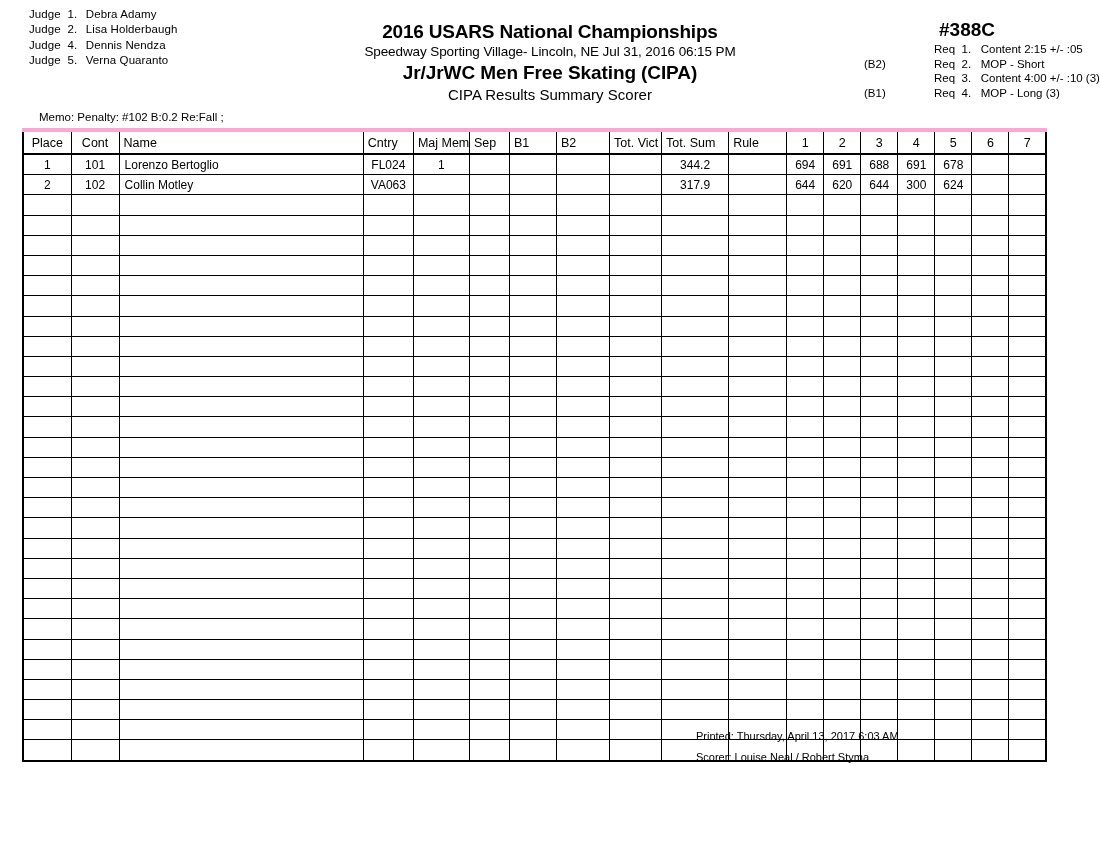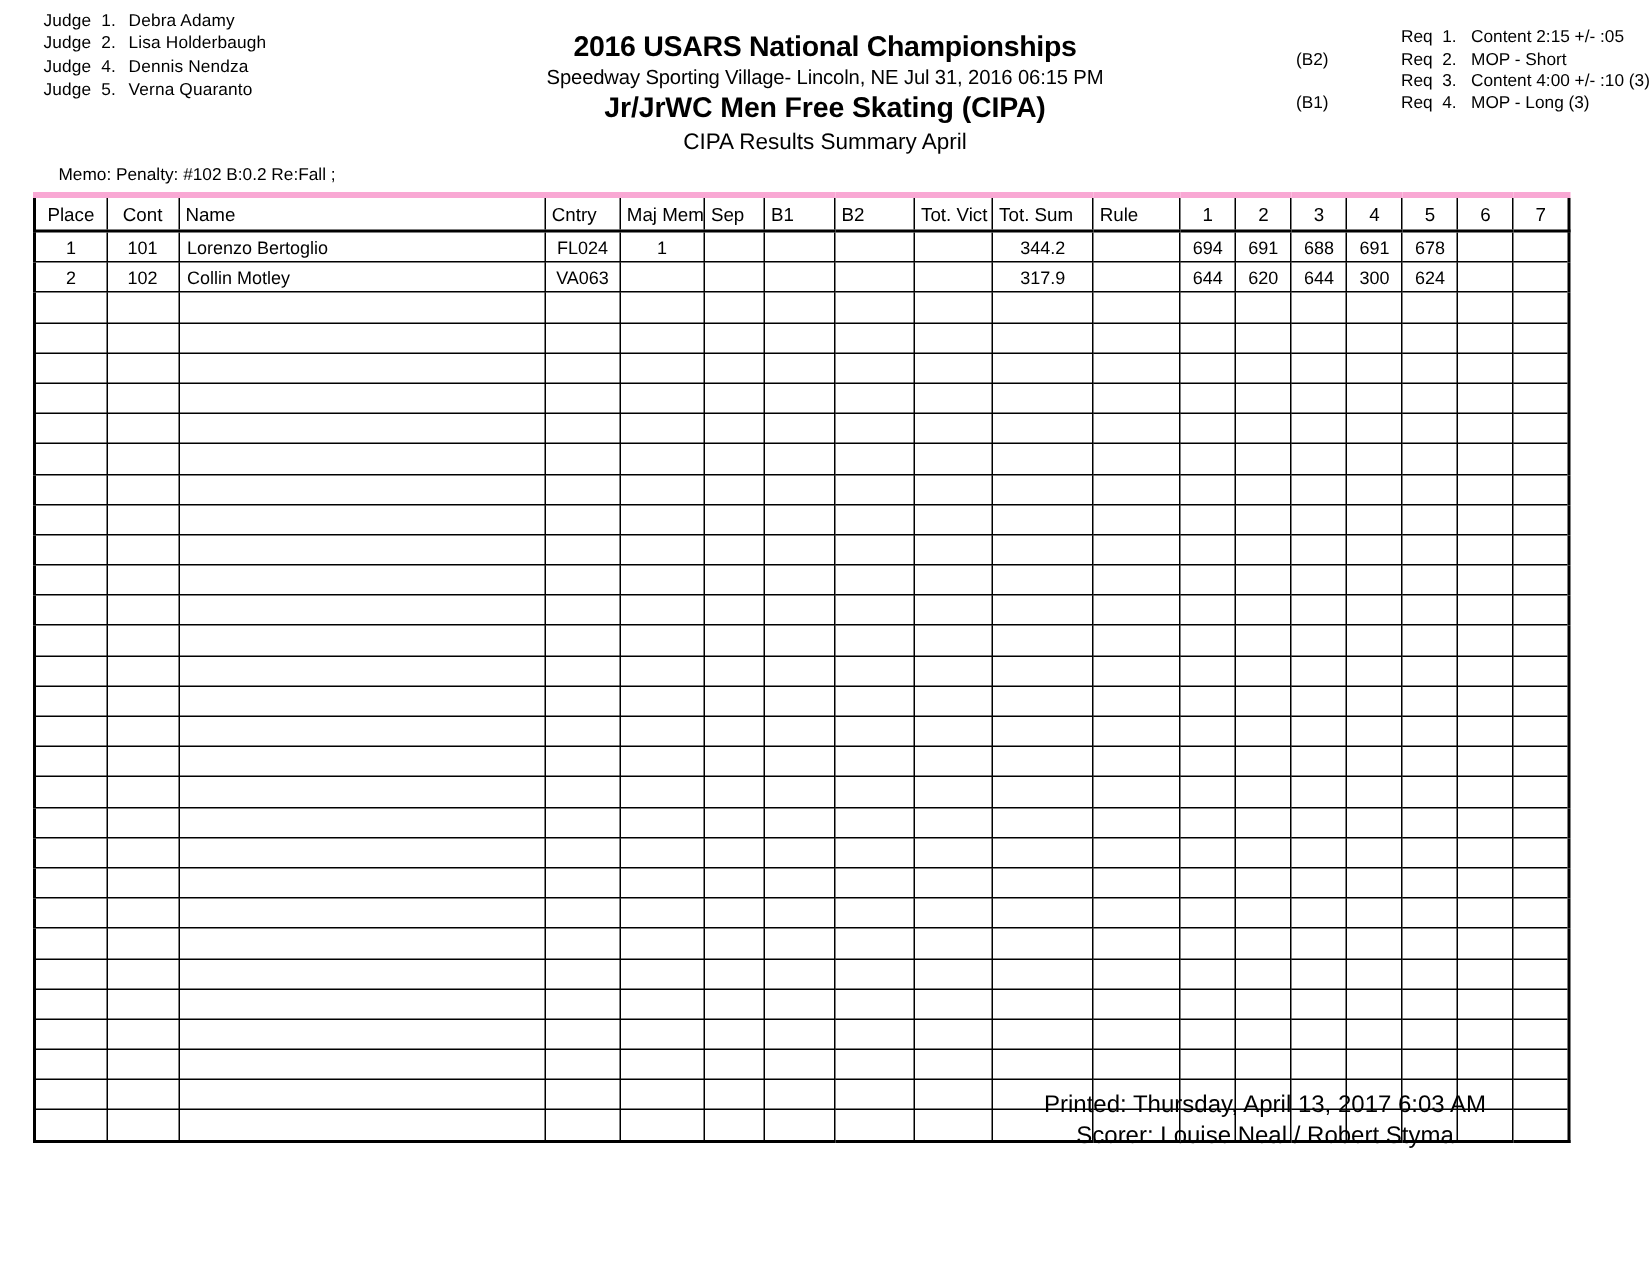--- a/index.html
+++ b/index.html
@@ -148,44 +148,44 @@
   #results-table thead th.last-col  { border-right: 2px solid #000000; border-top: 2px solid #000000; }
   #results-table thead th.mid-top   { border-top: 4px solid #f9a8d4; }
 
   
   #footer {
     position: absolute;
     left: 696px;
     top: 726px;
   }
   .footer-line {
-    font-size: 16px;
+    font-size: 11px;
     line-height: 21px;
     white-space: nowrap;
-    text-align: center;
   }
 </style>
 </head>
 <body>
 
 <div id="judges">
     <div class="judge-line"><span class="jlabel">Judge&nbsp;&nbsp;</span><span class="jnum">1.</span><span class="jname">&nbsp;Debra Adamy</span></div>
     <div class="judge-line"><span class="jlabel">Judge&nbsp;&nbsp;</span><span class="jnum">2.</span><span class="jname">&nbsp;Lisa Holderbaugh</span></div>
     <div class="judge-line"><span class="jlabel">Judge&nbsp;&nbsp;</span><span class="jnum">4.</span><span class="jname">&nbsp;Dennis Nendza</span></div>
     <div class="judge-line"><span class="jlabel">Judge&nbsp;&nbsp;</span><span class="jnum">5.</span><span class="jname">&nbsp;Verna Quaranto</span></div>
   </div>
 
 <div id="title-block">
   <div id="event-title">2016 USARS National Championships</div>
   <div id="venue-line">Speedway Sporting Village- Lincoln, NE  Jul 31, 2016  06:15 PM</div>
   <div id="division-title">Jr/JrWC Men Free Skating (CIPA)</div>
-  <div id="report-subtitle">CIPA Results Summary April</div>
+  <div id="report-subtitle">CIPA Results Summary Scorer</div>
 </div>
 
 <div id="right-block">
+  <div id="event-number">#388C</div>
   <div id="req-list">
       <div class="req-row"><span class="bcode"></span><span class="rlabel">Req&nbsp;&nbsp;</span><span class="rnum">1.</span><span class="rtext">&nbsp;Content 2:15 +/- :05</span></div>
       <div class="req-row"><span class="bcode">(B2)</span><span class="rlabel">Req&nbsp;&nbsp;</span><span class="rnum">2.</span><span class="rtext">&nbsp;MOP - Short</span></div>
       <div class="req-row"><span class="bcode"></span><span class="rlabel">Req&nbsp;&nbsp;</span><span class="rnum">3.</span><span class="rtext">&nbsp;Content 4:00 +/- :10 (3)</span></div>
       <div class="req-row"><span class="bcode">(B1)</span><span class="rlabel">Req&nbsp;&nbsp;</span><span class="rnum">4.</span><span class="rtext">&nbsp;MOP - Long (3)</span></div>
     </div>
 </div>
 
 <div id="memo-line">Memo: Penalty: #102 B:0.2 Re:Fall ;</div>
 

